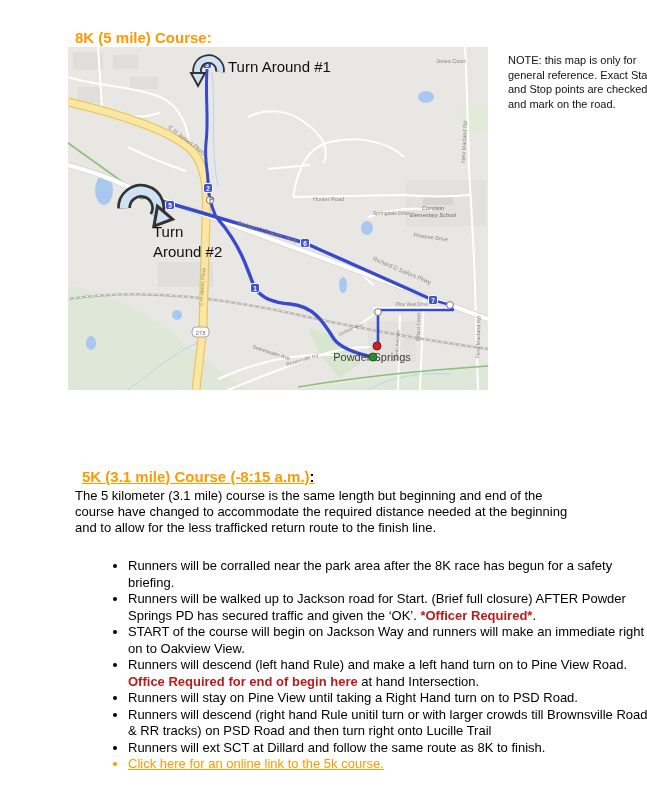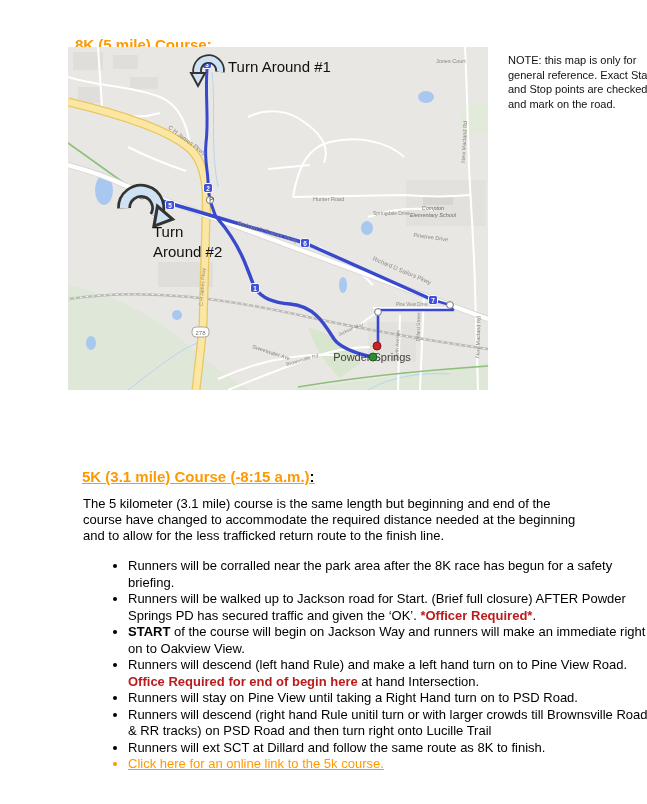--- a/index.html
+++ b/index.html
@@ -12,42 +12,42 @@
     overflow:hidden;
   }
   .h-orange{
     position:absolute;
     margin:0;
     font-size:15px;
     font-weight:bold;
     color:#ff9900;
   }
   .h-orange .colon{color:#000;}
-  #heading-8k{left:75px;top:36px;}
+  #heading-8k{left:75px;top:29px;}
   #heading-5k{left:82px;top:468px;text-decoration:underline;}
   .map-wrap{
     position:absolute;left:68px;top:47px;width:420px;height:343px;
   }
   .map-wrap svg{display:block;}
   .note{
     position:absolute;left:508px;top:53px;width:152px;
     font-size:11px;line-height:1.32;color:#111;
   }
   .intro{
     position:absolute;left:75px;top:488px;width:507px;
-    margin:8px;font-size:13px;line-height:16px;color:#000;
+    margin:0;font-size:13px;line-height:16px;color:#000;
   }
   ul.course-list{
     position:absolute;left:75px;top:546px;width:523px;
     margin:12px;padding:0 0 0 41px;
     font-size:13px;line-height:16.5px;color:#000;
     list-style:disc outside;
   }
   ul.course-list li{margin:0;padding:0;}
-  .b{font-weight:bold;}
+  .b{font-weight:normal;}
   .blue{color:#b91c1c;font-weight:bold;}
   li.link-item::marker{color:#ff9900;}
   a.orange-link{color:#ff9900;}
   
   .mlabel{fill:#8a8781;font-family:"Liberation Sans",sans-serif;}
   .mlabel-dark{fill:#6e6b66;font-family:"Liberation Sans",sans-serif;}
   .big-label{fill:#111;font-family:"Liberation Sans",sans-serif;font-size:15px;}
   .marker-num{fill:#fff;font-family:"Liberation Sans",sans-serif;font-size:6.5px;font-weight:bold;text-anchor:middle;}
 </style>
 </head>

